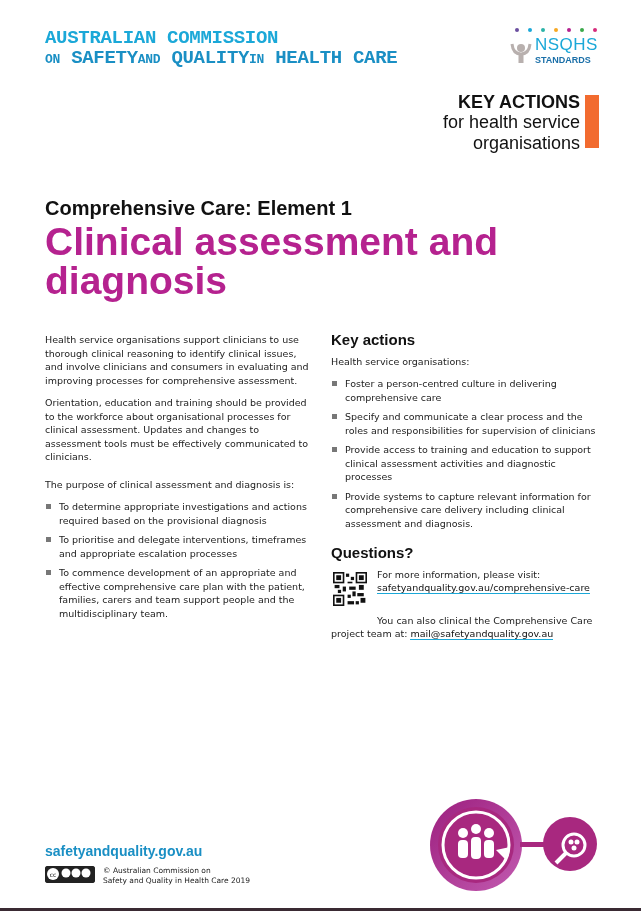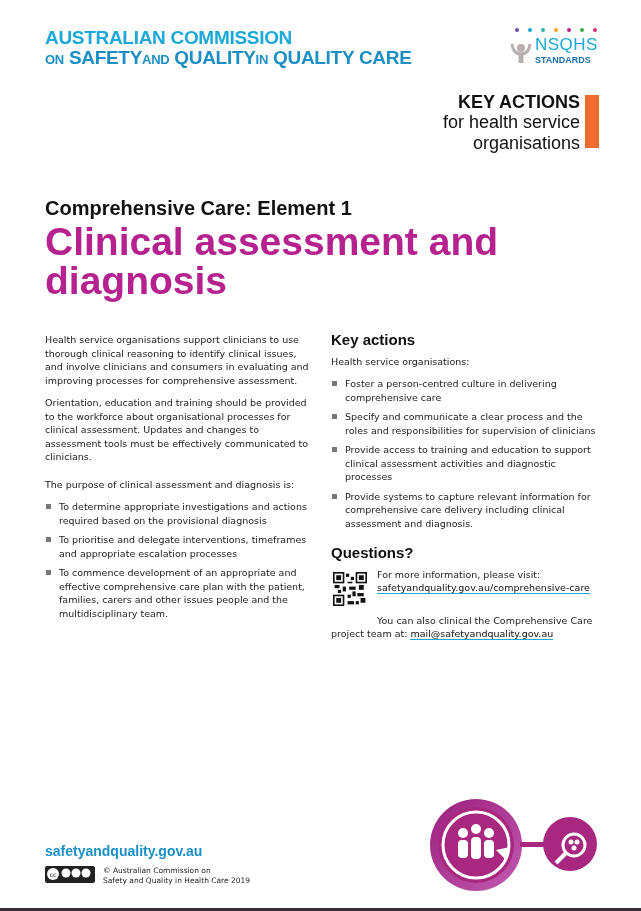--- a/index.html
+++ b/index.html
@@ -1,20 +1,20 @@
 <!DOCTYPE html>
 <html><head>
 <meta charset="utf-8">
 <style>
   html, body { margin:0; padding:0; }
   body { width:641px; height:911px; background:#ffffff; position:relative; overflow:hidden; font-family:"DejaVu Sans", sans-serif; color:#222; }
   .abs { position:absolute; }
 
   
-  .logo1 { left:45px; top:28px; font-family:Liberation Sans, sans-serif; font-weight:bold; color:#1ba8d8; letter-spacing:-0.3px; line-height:20px; }
+  .logo1 { left:45px; top:28px; font-family:Liberation Mono, monospace; font-weight:bold; color:#1ba8d8; letter-spacing:-0.3px; line-height:20px; }
   .logo1 .l1 { font-size:19px; display:block; }
   .logo1 .l2 { font-size:19px; display:block; color:#1a8fc4; }
   .logo1 .sm { font-size:13px; }
 
   .nsqhs { left:505px; top:28px; width:100px; height:40px; }
   .dots { position:absolute; left:10px; top:0; display:flex; gap:9px; }
   .dot { width:4px; height:4px; border-radius:50%; }
   .nsqhs-person { position:absolute; left:5px; top:12px; width:22px; height:24px; }
   .nsqhs-t1 { position:absolute; left:30px; top:7px; font-family:"Liberation Sans", sans-serif; font-size:17px; color:#1ba8d8; letter-spacing:0.5px; }
   .nsqhs-t2 { position:absolute; left:30px; top:27px; font-family:"Liberation Sans", sans-serif; font-size:9px; font-weight:bold; color:#1a6fa8; }
@@ -47,21 +47,21 @@
 </style>
 </head>
 <body>
 
 <div class="abs logo1">
   <span class="l1">AUSTRALIAN COMMISSION</span>
   <span class="l2">
     <span class="sm">ON</span>
     <span>SAFETY</span><span class="sm">AND</span>
     <span>QUALITY</span><span class="sm">IN</span>
-    <span>QUALITY CARE</span>
+    <span>HEALTH CARE</span>
   </span>
 </div>
 
 <div class="abs nsqhs">
   <div class="dots">
     <span class="dot" style="background:#6b4fa0"></span>
     <span class="dot" style="background:#1ba8d8"></span>
     <span class="dot" style="background:#2bb3a8"></span>
     <span class="dot" style="background:#f7a823"></span>
     <span class="dot" style="background:#b5228f"></span>
@@ -87,21 +87,21 @@
 <div class="abs subtitle">Comprehensive Care: Element 1</div>
 <div class="abs title">Clinical assessment and diagnosis</div>
 
 <div class="abs col lcol">
   <p>Health service organisations support clinicians to use thorough clinical reasoning to identify clinical issues, and involve clinicians and consumers in evaluating and improving processes for comprehensive assessment.</p>
   <p style="margin-bottom:14px;">Orientation, education and training should be provided to the workforce about organisational processes for clinical assessment. Updates and changes to assessment tools must be effectively communicated to clinicians.</p>
   <p>The purpose of clinical assessment and diagnosis is:</p>
   <ul class="b">
     <li><span class="sq"></span><span>To determine appropriate investigations and actions required based on the provisional diagnosis</span></li>
     <li><span class="sq"></span><span>To prioritise and delegate interventions, timeframes and appropriate escalation processes</span></li>
-    <li><span class="sq"></span><span>To commence development of an appropriate and effective comprehensive care plan with the patient, families, carers and other issues people and the multidisciplinary team.</span></li>
+    <li><span class="sq"></span><span>To commence development of an appropriate and effective comprehensive care plan with the patient, families, carers and team support people and the multidisciplinary team.</span></li>
   </ul>
 </div>
 
 <div class="abs col rcol">
   <h2>Key actions</h2>
   <p>Health service organisations:</p>
   <ul class="b">
     <li><span class="sq"></span><span>Foster a person-centred culture in delivering comprehensive care</span></li>
     <li><span class="sq"></span><span>Specify and communicate a clear process and the roles and responsibilities for supervision of clinicians</span></li>
     <li><span class="sq"></span><span>Provide access to training and education to support clinical assessment activities and diagnostic processes</span></li>

